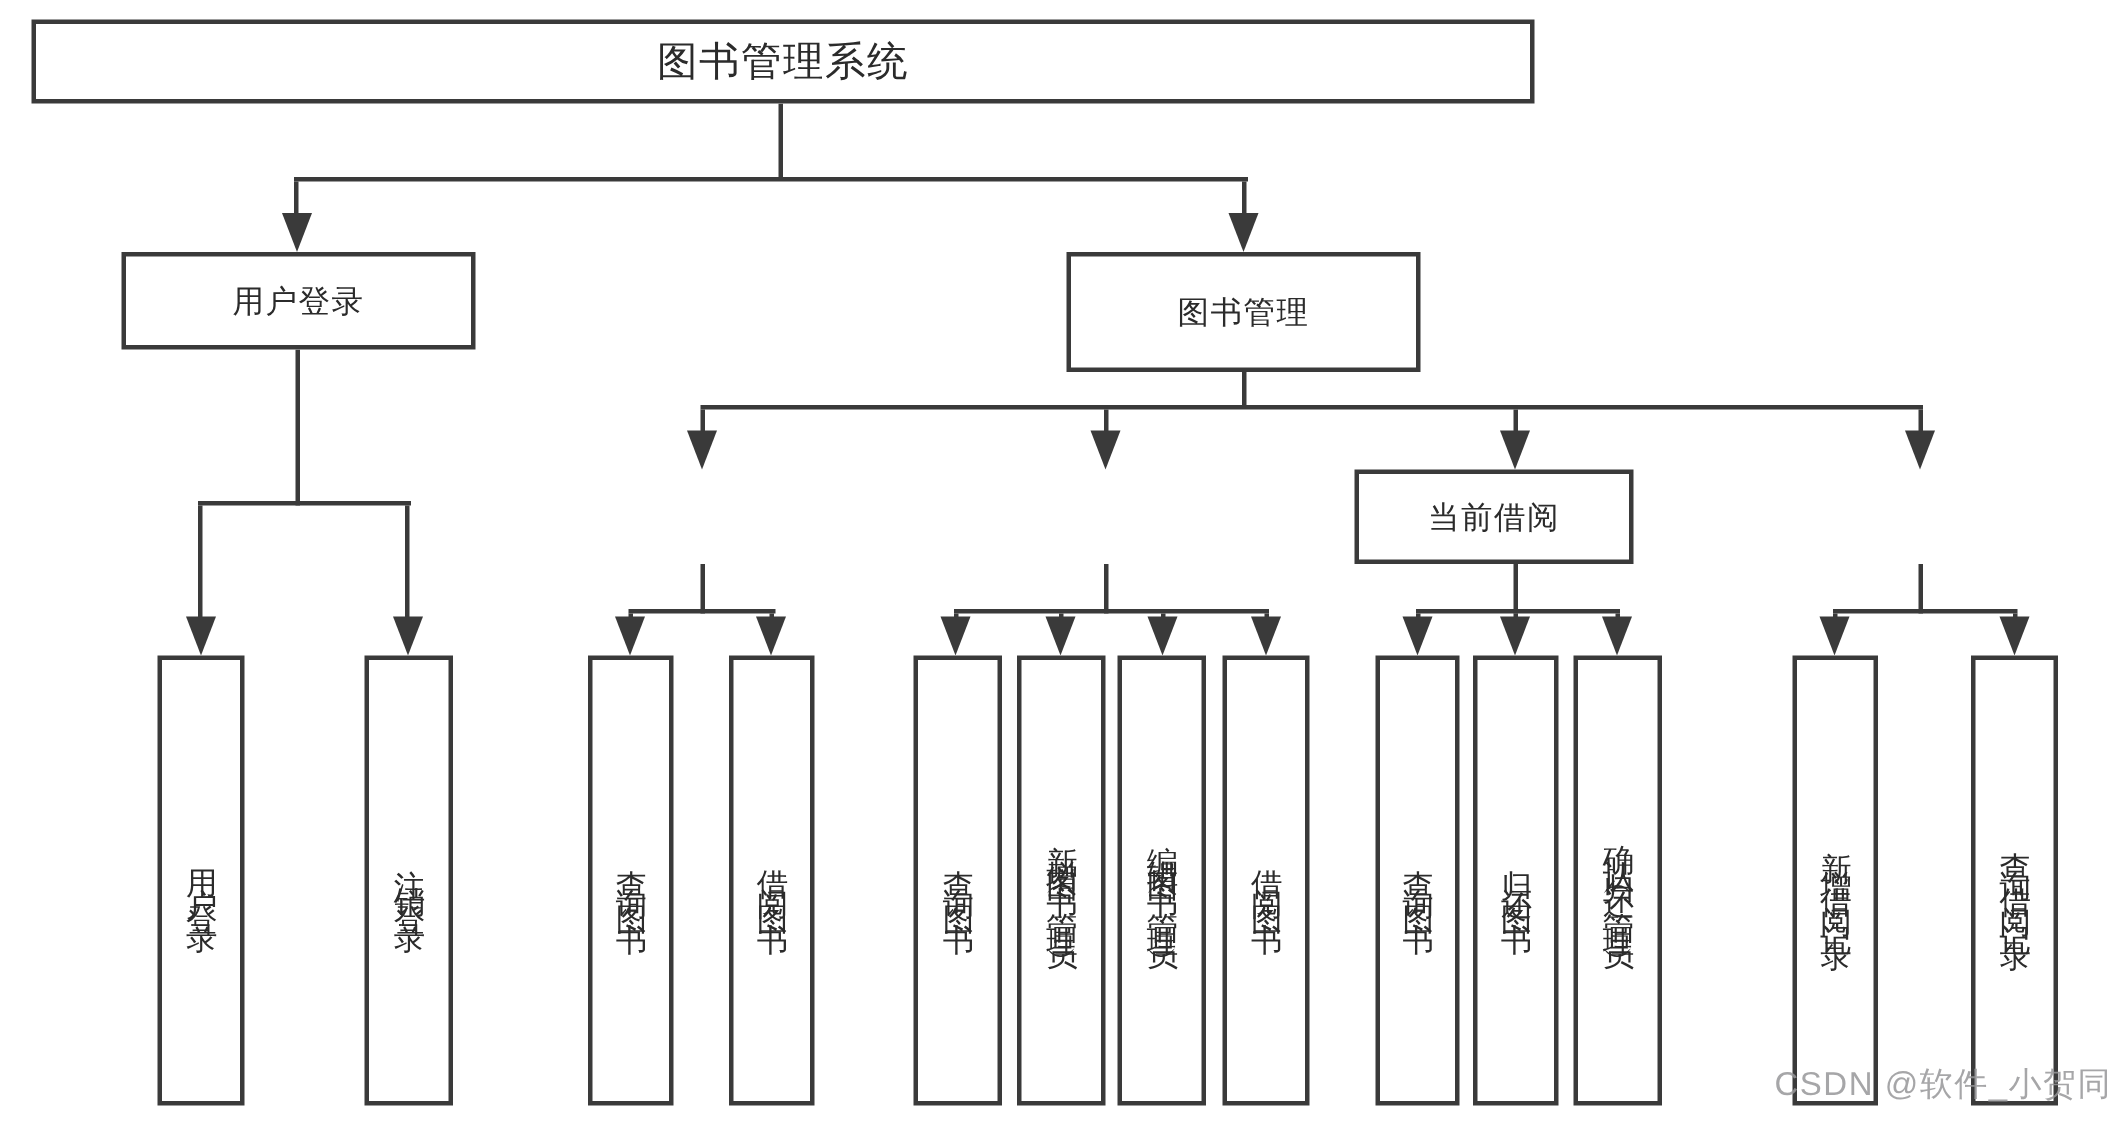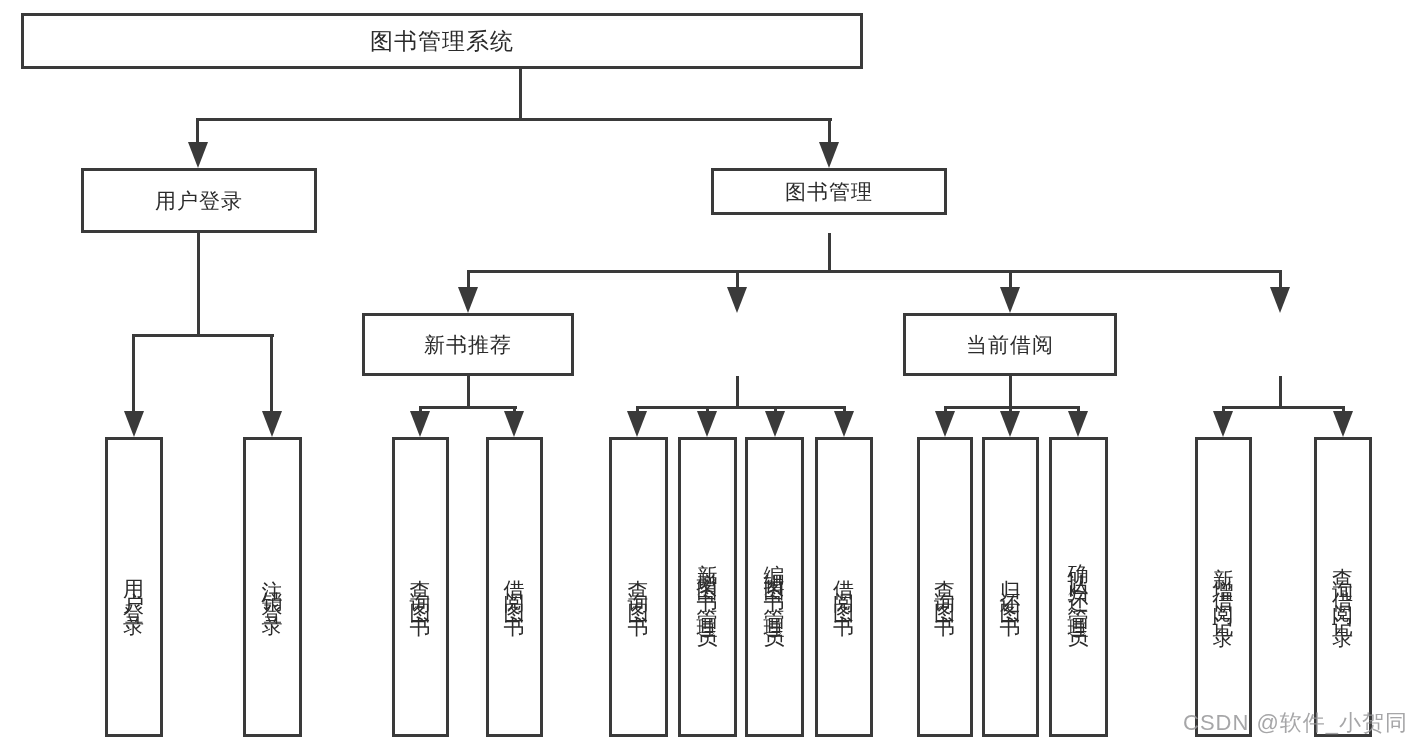--- a/index.html
+++ b/index.html
@@ -61,35 +61,32 @@
     letter-spacing: 1px;
     white-space: nowrap;
     z-index: 6;
   }
 </style>
 </head>
 <body>
 
 <div id="stage">
 
-  <div class="box hbox" style="left:21px; top:13px; width:842px; height:56px; font-size:23px;font-family:Liberation Serif, serif;">
+  <div class="box hbox" style="left:21px; top:13px; width:1002px; height:56px; font-size:27px;font-family:Liberation Serif, serif;">
     <span>图书管理系统</span>
   </div>
 
   <div class="box hbox" style="left:81px; top:168px; width:236px; height:65px;">
     <span>用户登录</span>
   </div>
-  <div class="box hbox" style="left:711px; top:168px; width:236px; height:47px;">
+  <div class="box hbox" style="left:711px; top:168px; width:236px; height:80px;">
     <span>图书管理</span>
   </div>
 
-  <div class="box hbox" style="left:362px; top:313px; width:212px; height:63px;">
-    <span>新书推荐</span>
-  </div>
-  <div class="box hbox" style="left:903px; top:313px; width:214px; height:63px;font-family:Liberation Mono, monospace;">
+  <div class="box hbox" style="left:903px; top:313px; width:186px; height:63px;font-family:Liberation Mono, monospace;">
     <span>当前借阅</span>
   </div>
 
   <div class="box vbox" style="left:105px; top:437px; width:58px; height:300px;">
     <span>用户登录</span>
   </div>
   <div class="box vbox" style="left:243px; top:437px; width:59px; height:300px;">
     <span>注销登录</span>
   </div>
 

